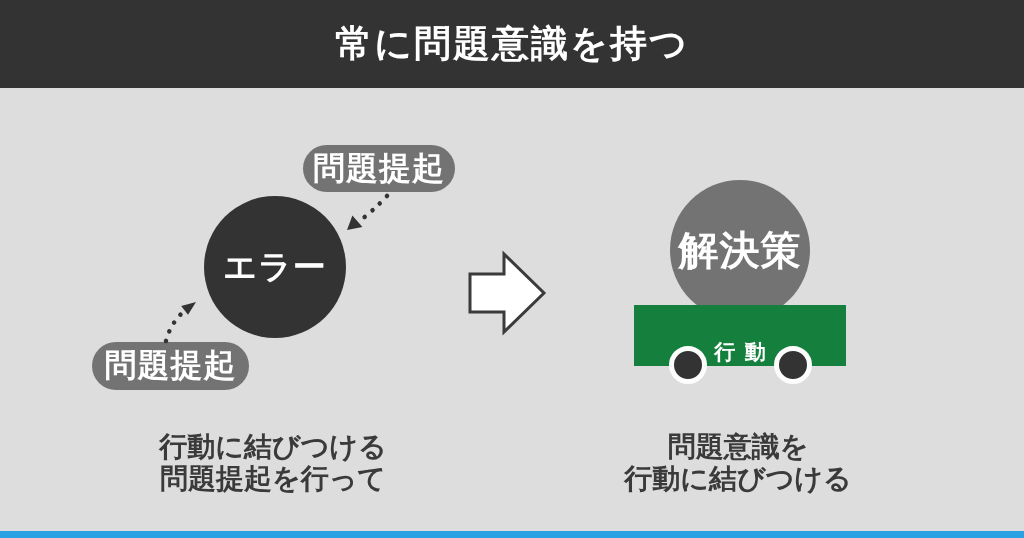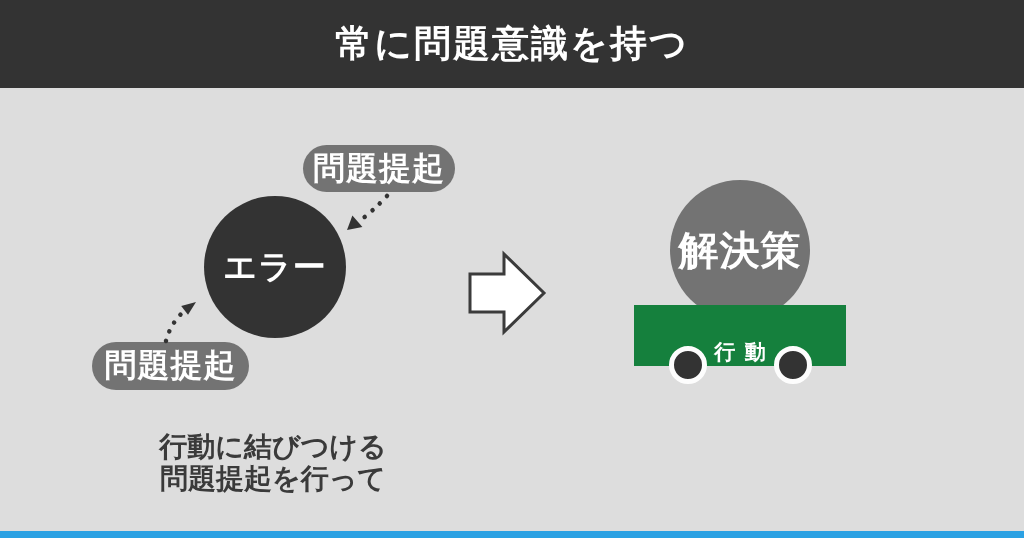--- a/index.html
+++ b/index.html
@@ -108,16 +108,20 @@
     </g>
 
     <polygon points="470,274 504,274 504,254 544,293 504,332 504,312 470,312" fill="#ffffff" stroke="#3b3b3b" stroke-width="3" stroke-linejoin="miter"></polygon>
   </svg>
 
   <div class="caption caption-left">
     <div>行動に結びつける</div>
     <div>問題提起を行って</div>
   </div>
 
+  <div class="caption caption-right">
+    <div>問題意識を</div>
+    <div>行動に結びつける</div>
+  </div>
 
   <div class="footer-bar"></div>
 
 </div>
 
 </body></html>

